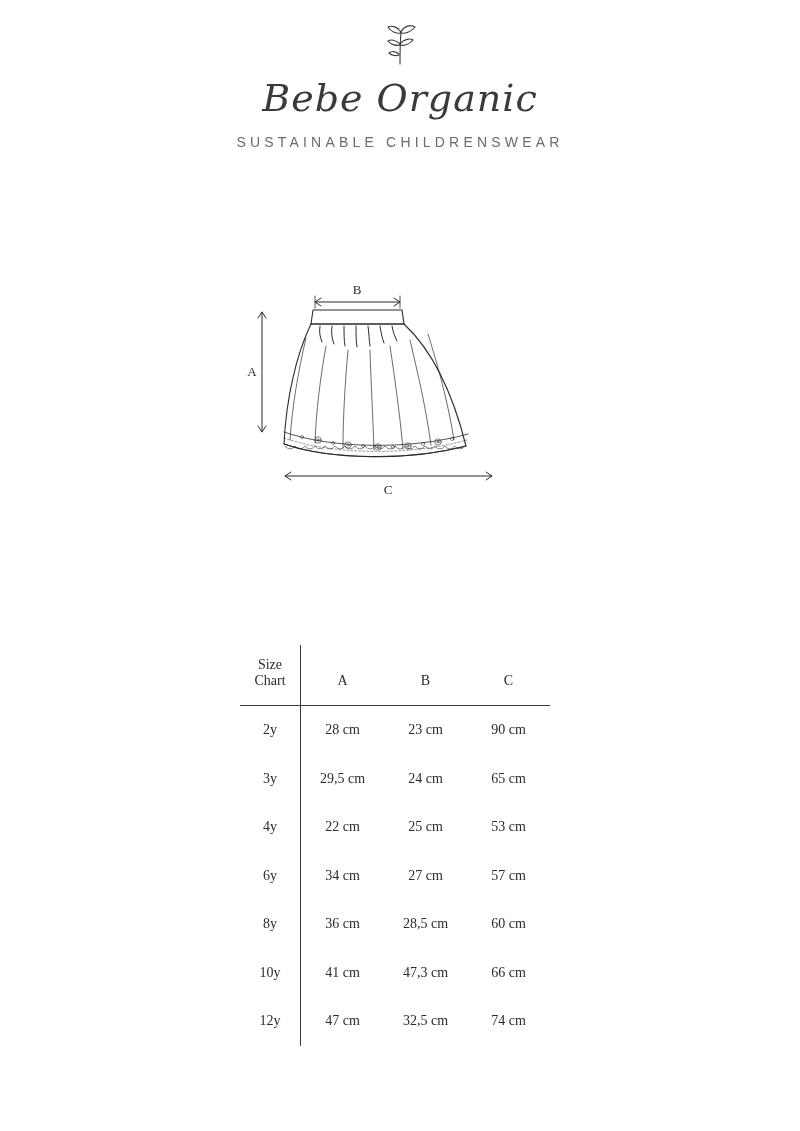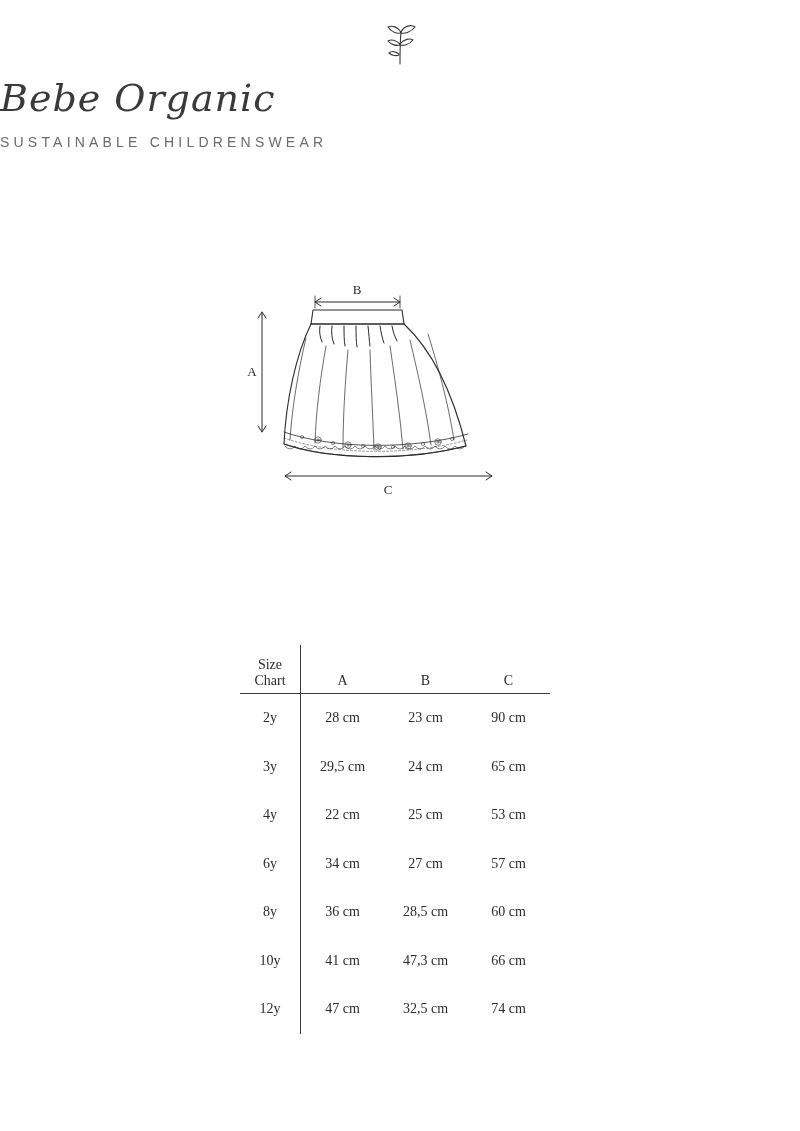--- a/index.html
+++ b/index.html
@@ -15,20 +15,21 @@
     color: #2b2b2b;
     overflow: hidden;
   }
 
   
   .brand {
     position: absolute;
     top: 18px;
     left: 0;
     width: 800px;
+    text-align: center;
   }
   .brand-mark {
     height: 48px;
     display: flex;
     align-items: center;
     justify-content: center;
   }
   .brand-name {
     font-family: "DejaVu Serif", serif;
     font-style: italic;
@@ -74,21 +75,21 @@
     font-size: 14px;
     text-align: center;
     padding: 0;
     height: 48.5px;
     vertical-align: middle;
     color: #2b2b2b;
   }
   table.size-chart thead th {
     height: 44px;
     vertical-align: bottom;
-    padding-bottom: 4px;
+    padding-bottom: 16px;
   }
   .col-size {
     width: 60px;
     text-align: center;
     line-height: 1.15;
   }
   .col-size-head {
     text-align: center;
     line-height: 1.15;
     font-size: 14px;

